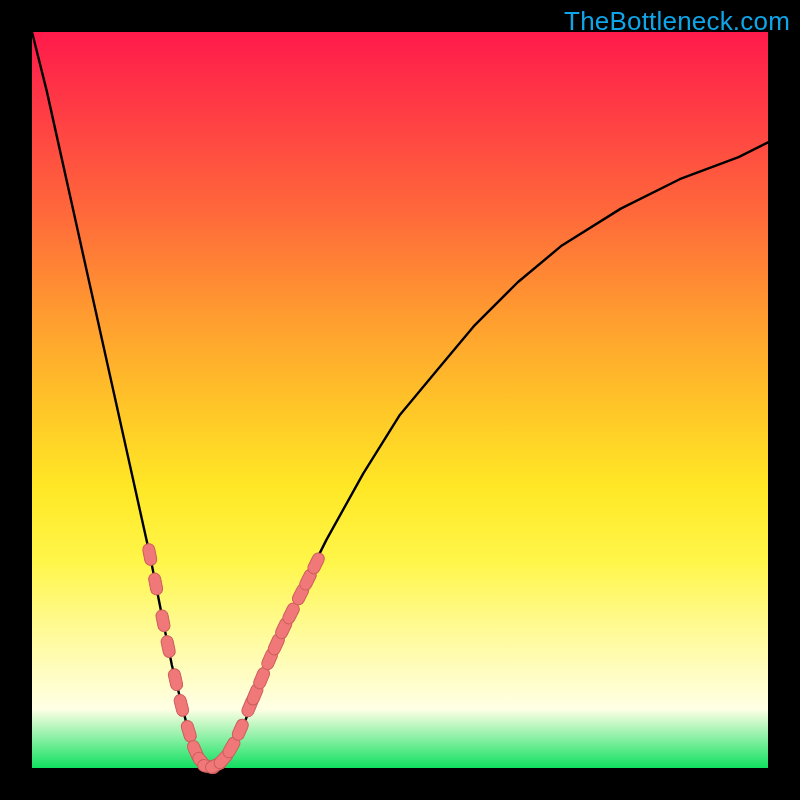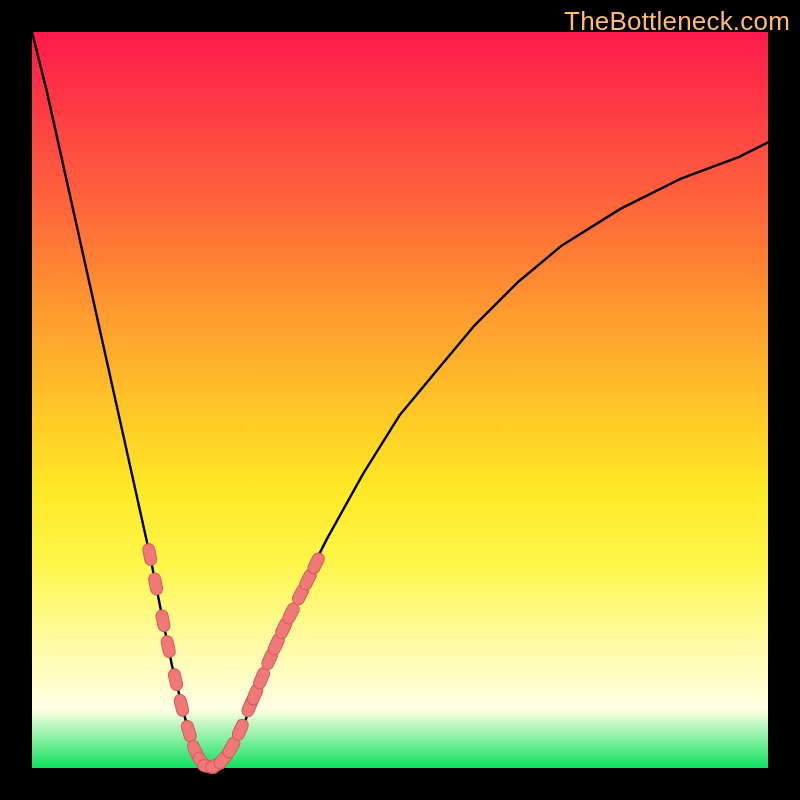--- a/index.html
+++ b/index.html
@@ -27,21 +27,21 @@
       #fff64a 72%,
       #fffb9c 82%,
       #ffffe5 92%,
       #10e060 100%
     );
   }
   .watermark {
     position: absolute;
     top: 6px;
     right: 10px;
-    color: #fdba74;
+    color: #0ea5e9;
     font-size: 26px;
     font-weight: 500;
     letter-spacing: 0.2px;
   }
   svg.plot {
     position: absolute;
     left: 0;
     top: 0;
     width: 736px;
     height: 736px;

